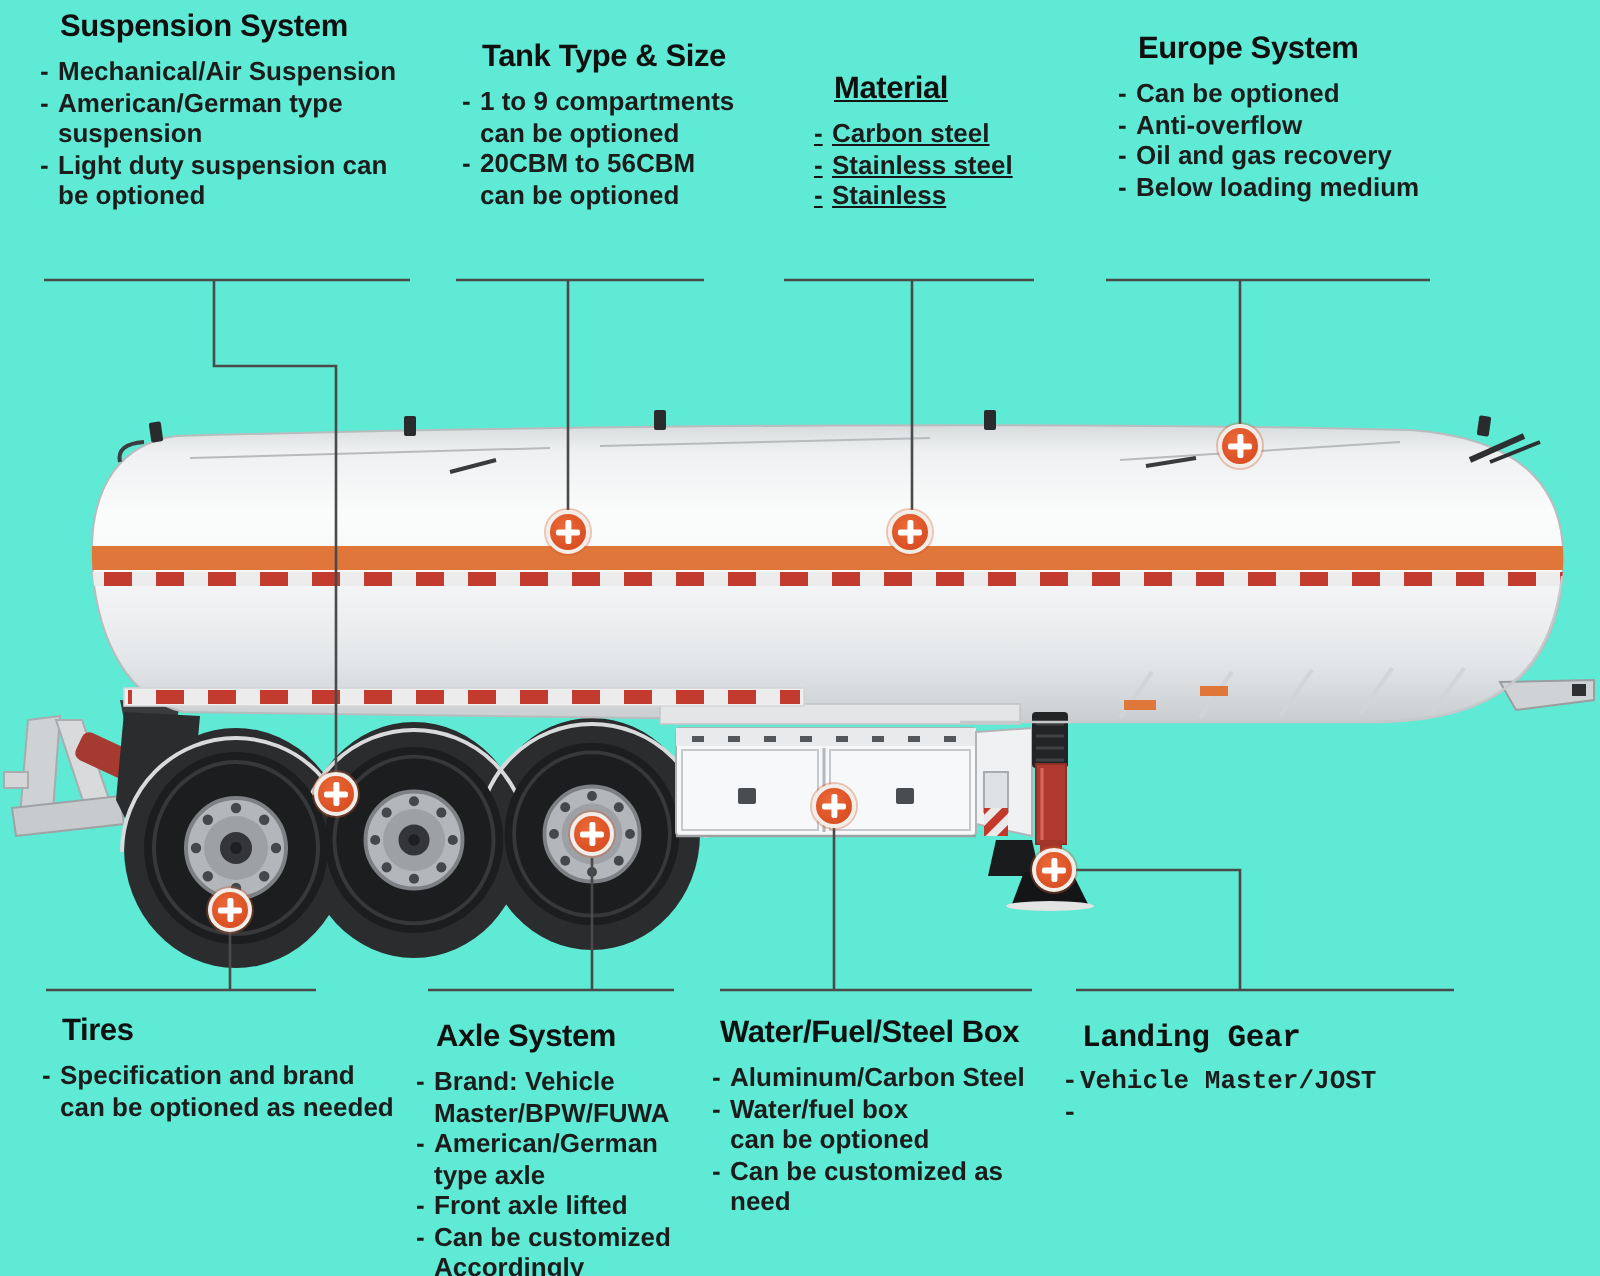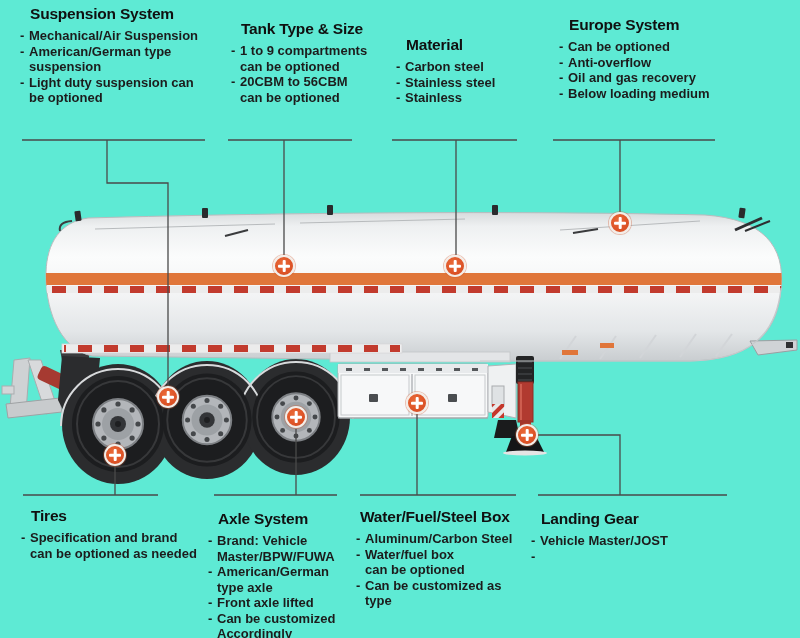--- a/index.html
+++ b/index.html
@@ -257,21 +257,21 @@
 can be optioned</span>
         </div>
         <div class="bullet">
           <span class="dash">-</span>
           <span class="btxt">20CBM to 56CBM
 can be optioned</span>
         </div>
       </div>
   </div>
 
-  <div class="callout" style="left:396px;top:36px;width:140px;">
+  <div class="callout" style="left:407px;top:36px;width:140px;text-decoration:underline;">
     <div class="c-title">Material</div>
     <div class="c-items">
 
     <div class="bullet">
           <span class="dash">-</span>
           <span class="btxt">Carbon steel</span>
         </div>
         <div class="bullet">
           <span class="dash">-</span>
           <span class="btxt">Stainless steel</span>
@@ -353,26 +353,26 @@
           <span class="btxt">Aluminum/Carbon Steel</span>
         </div>
         <div class="bullet">
           <span class="dash">-</span>
           <span class="btxt">Water/fuel box
 can be optioned</span>
         </div>
         <div class="bullet">
           <span class="dash">-</span>
           <span class="btxt">Can be customized as
-type</span>
-        </div>
-      </div>
-  </div>
-
-  <div class="callout" style="left:531px;top:510px;width:225px;">
+need</span>
+        </div>
+      </div>
+  </div>
+
+  <div class="callout" style="left:531px;top:510px;width:225px;font-family:Liberation Mono, monospace;">
     <div class="c-title">Landing Gear</div>
     <div class="c-items">
 
     <div class="bullet">
           <span class="dash">-</span>
           <span class="btxt">Vehicle Master/JOST</span>
         </div>
         <div class="bullet">
           <span class="dash">-</span>
         </div>

